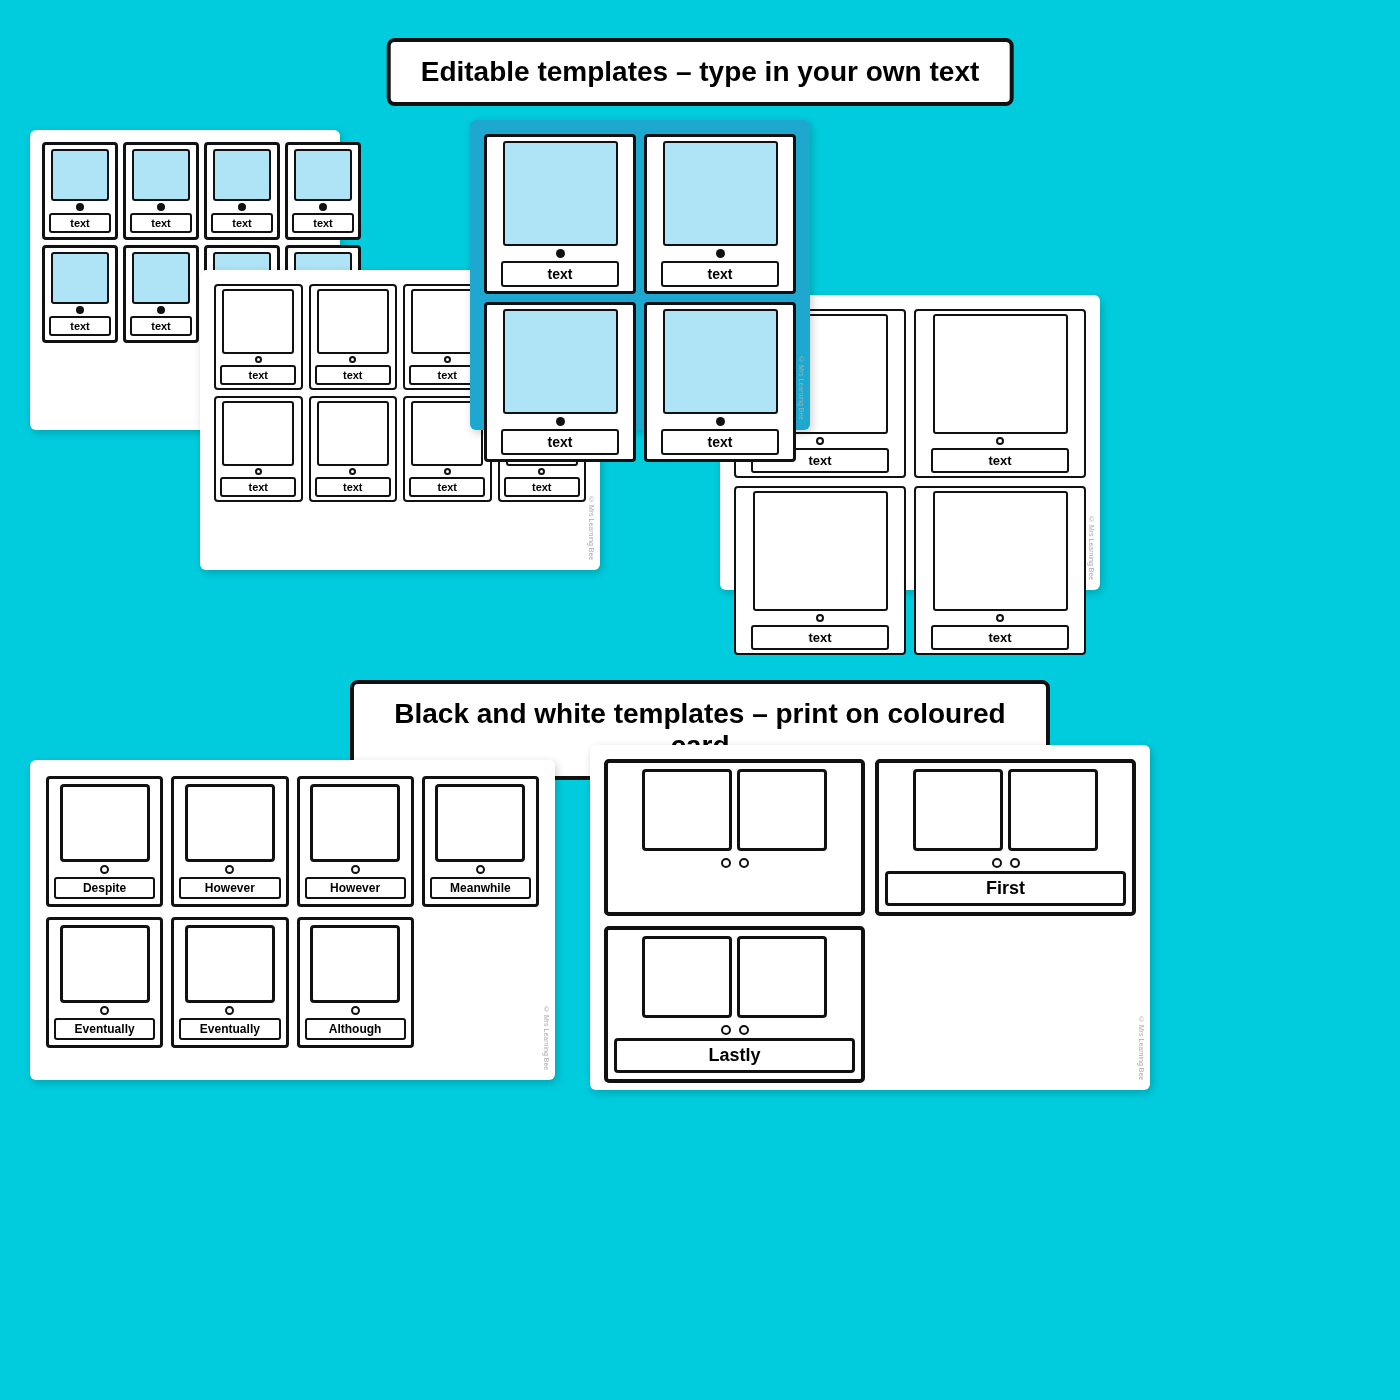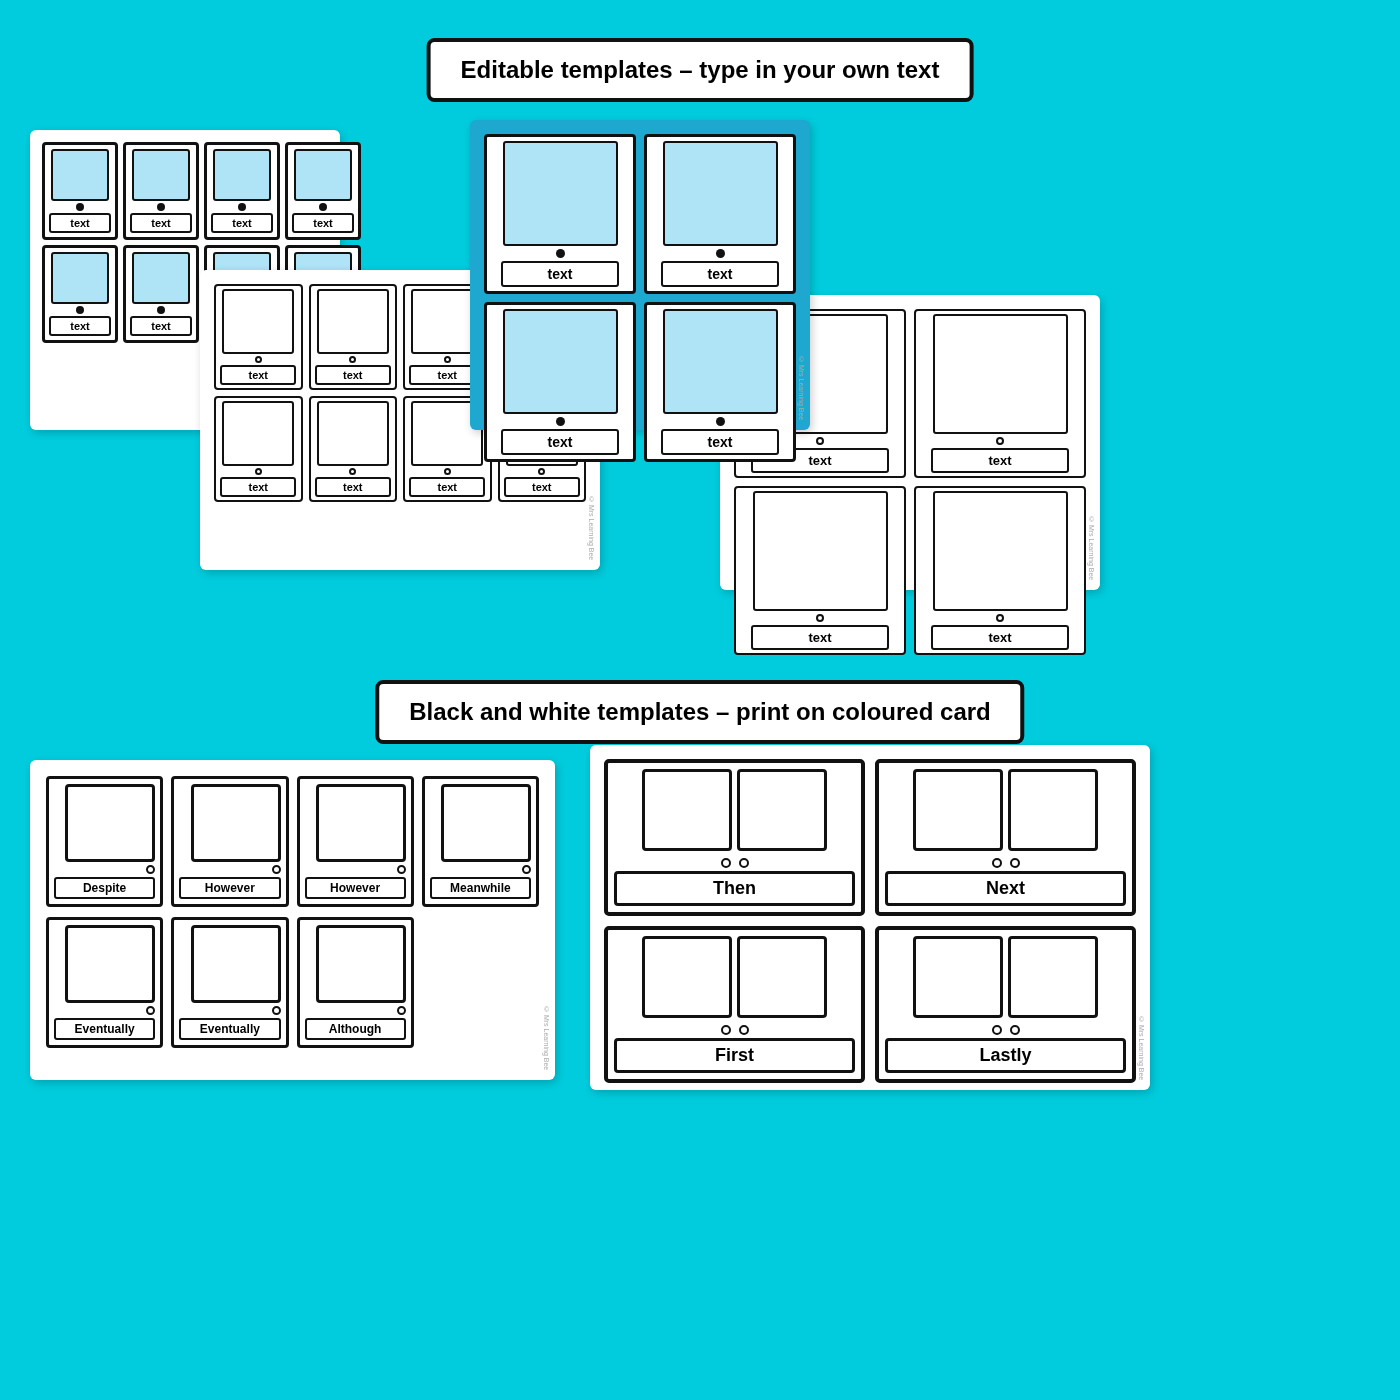--- a/index.html
+++ b/index.html
@@ -11,21 +11,21 @@
       overflow: hidden;
       position: relative;
     }
 
     
     .banner {
       background: white;
       border: 4px solid #111;
       border-radius: 8px;
       text-align: center;
-      font-size: 24px;
+      font-size: 28px;
       font-weight: bold;
       padding: 14px 30px;
       display: inline-block;
     }
 
     .banner-container {
       display: flex;
       justify-content: center;
       position: absolute;
     }
@@ -181,21 +181,21 @@
       display: grid;
       grid-template-columns: repeat(4, 1fr);
       gap: 8px;
     }
     .bw-card {
       background: white;
       border: 3px solid #111;
       border-radius: 4px;
       display: flex;
       flex-direction: column;
-      align-items: flex-end;
+      align-items: center;
       padding: 5px;
     }
     .bw-card .img-box {
       background: white;
       border: 3px solid #111;
       border-radius: 4px;
     }
     .bw-card .dot {
       width: 9px; height: 9px;
       border: 2px solid #111;
@@ -482,53 +482,41 @@
 
     <div class="bw-card-lg">
       <div class="top-section">
         <div class="img-box-sm"></div>
         <div class="img-box-sm"></div>
       </div>
       <div class="dots-row">
         <div class="dot-circle"></div>
         <div class="dot-circle"></div>
       </div>
-      <div class="label-box-lg">Then</div>
-    </div>
+    </div>
+
 
     <div class="bw-card-lg">
       <div class="top-section">
         <div class="img-box-sm"></div>
         <div class="img-box-sm"></div>
       </div>
       <div class="dots-row">
         <div class="dot-circle"></div>
         <div class="dot-circle"></div>
       </div>
-      <div class="label-box-lg">Next</div>
+      <div class="label-box-lg">First</div>
     </div>
 
     <div class="bw-card-lg">
       <div class="top-section">
         <div class="img-box-sm"></div>
         <div class="img-box-sm"></div>
       </div>
       <div class="dots-row">
         <div class="dot-circle"></div>
         <div class="dot-circle"></div>
       </div>
-      <div class="label-box-lg">First</div>
-    </div>
-
-    <div class="bw-card-lg">
-      <div class="top-section">
-        <div class="img-box-sm"></div>
-        <div class="img-box-sm"></div>
-      </div>
-      <div class="dots-row">
-        <div class="dot-circle"></div>
-        <div class="dot-circle"></div>
-      </div>
       <div class="label-box-lg">Lastly</div>
     </div>
   </div>
   <span class="watermark" style="right:5px;bottom:10px;">© Mrs Learning Bee</span>
 </div>
 
 </body></html>

